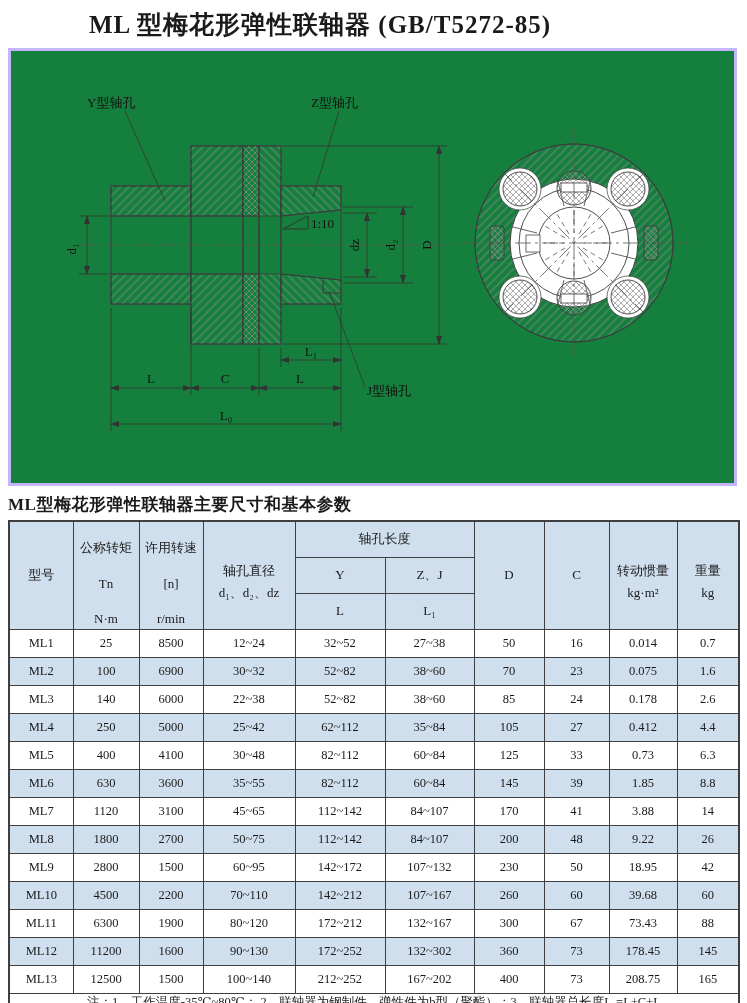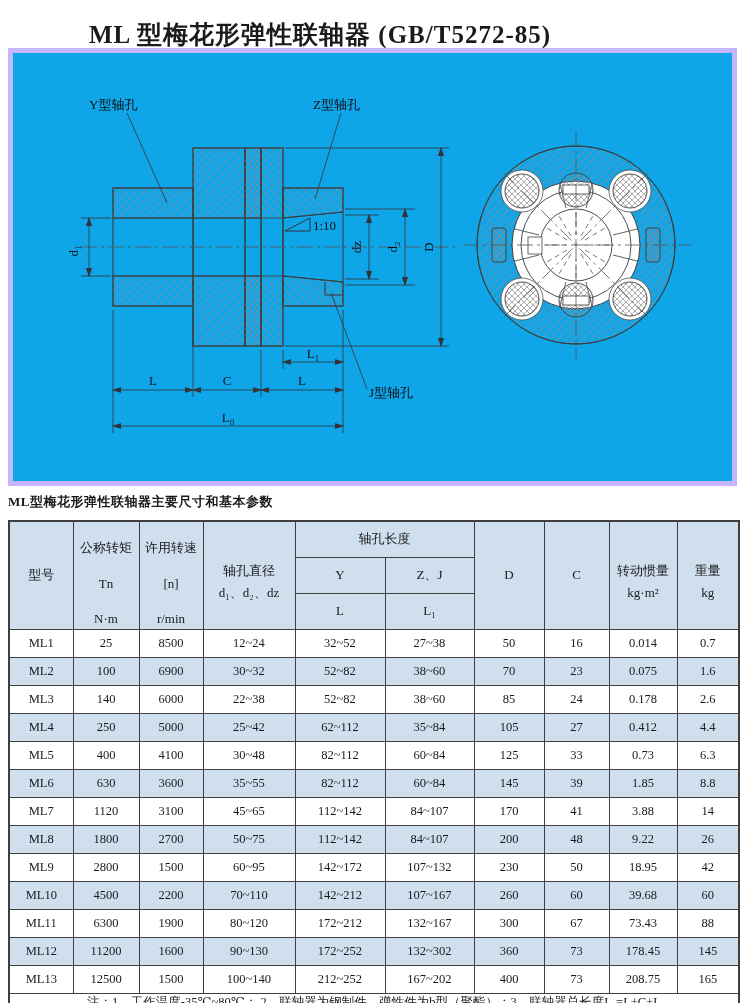--- a/index.html
+++ b/index.html
@@ -1,30 +1,30 @@
 <!DOCTYPE html>
 <html><head>
 <meta charset="utf-8">
 <style>
   html,body{margin:0;padding:0;}
   body{
     width:747px;height:1003px;background:#ffffff;position:relative;
     font-family:"Liberation Serif","DejaVu Serif",serif;color:#1a1a1a;
   }
   .page-title{
-    position:absolute;top:18px;left:0;width:640px;text-align:center;
+    position:absolute;top:8px;left:0;width:640px;text-align:center;
     font-size:25px;font-weight:bold;letter-spacing:1px;white-space:nowrap;
   }
   .diagram-box{
     position:absolute;left:8px;top:48px;width:729px;height:438px;
-    border:5px solid #c4b5fd;background:#0ea5e9;box-sizing:border-box;
+    border:3px solid #c4b5fd;background:#15803d;box-sizing:border-box;
   }
   .diagram-box svg{display:block;}
   .table-caption{
-    position:absolute;left:8px;top:493px;font-size:13px;font-weight:bold;
+    position:absolute;left:8px;top:493px;font-size:17px;font-weight:bold;
     letter-spacing:0.5px;white-space:nowrap;
   }
   table.spec{
     position:absolute;left:8px;top:520px;width:730px;
     border-collapse:collapse;table-layout:fixed;
     border:2px solid #3f3f3f;
   }
   table.spec th, table.spec td{
     border:1px solid #3f3f3f;text-align:center;vertical-align:middle;
     font-size:12.5px;font-weight:normal;padding:0;overflow:hidden;

